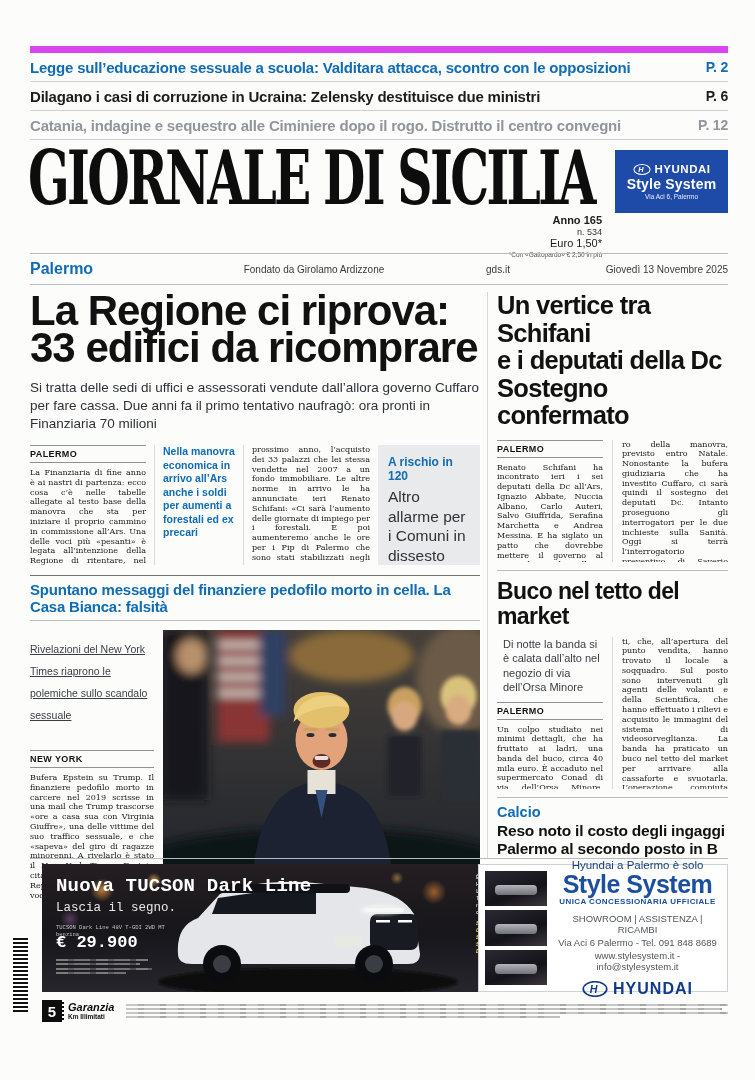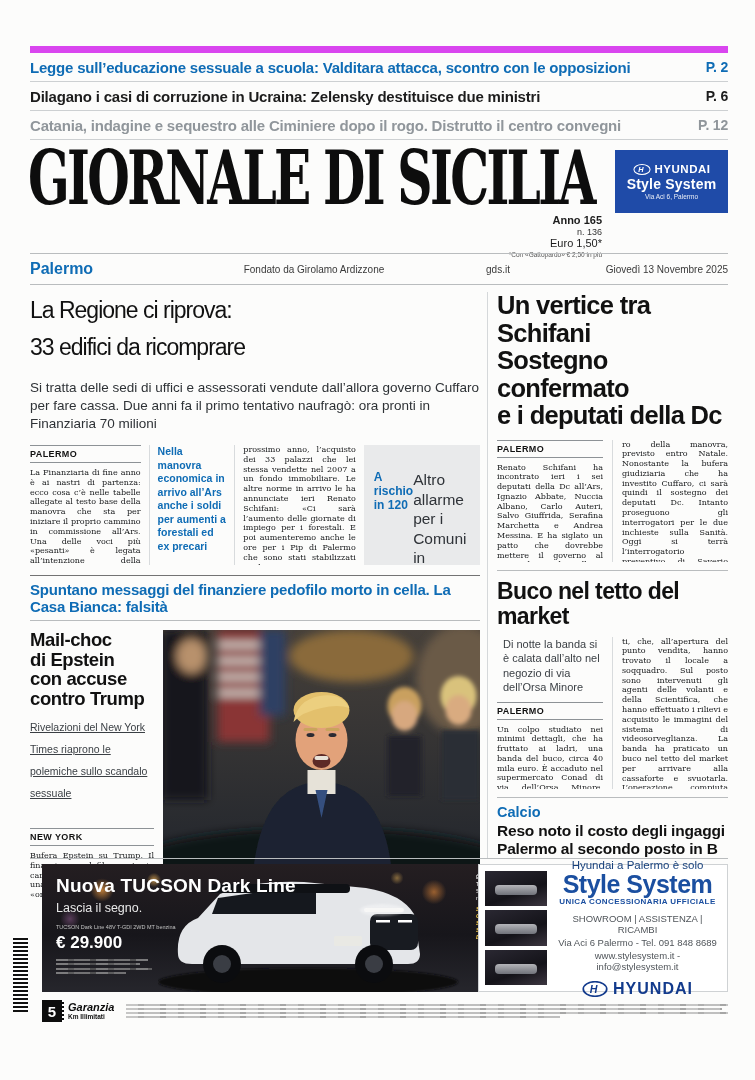--- a/index.html
+++ b/index.html
@@ -27,33 +27,33 @@
   .dateline{position:absolute;left:30px;right:27px;top:253px;height:30px;border-top:1px solid #b9bcbe;
             border-bottom:1px solid #b9bcbe;display:flex;align-items:center;}
   .dl-city{width:170px;font-size:16px;font-weight:bold;color:#0f6cb5;}
   .dl-founder{flex:1;text-align:center;font-size:10px;color:#3a3a3a;}
   .dl-site{width:140px;text-align:center;font-size:10px;color:#3a3a3a;}
   .dl-date{width:160px;text-align:right;font-size:10px;color:#3a3a3a;}
   
   .leftcol{position:absolute;left:30px;top:292px;width:450px;}
   .rightcol{position:absolute;left:497px;top:292px;width:231px;}
   .vdiv{position:absolute;left:487px;top:292px;width:1px;height:566px;background:#d5d8da;}
-  .hl-lead{font-size:23px;font-weight:400;line-height:37px;letter-spacing:-1px;color:#111;}
+  .hl-lead{font-size:42px;font-weight:700;line-height:37px;letter-spacing:-1px;color:#111;}
   .sub-lead{margin-top:13px;font-size:13.5px;line-height:18px;color:#2e3236;}
   .lead-row{margin-top:12px;display:flex;height:120px;overflow:hidden;}
   .lc1{width:116px;} .lc2{width:72px;border-left:1px solid #d8dbdd;margin-left:8px;padding-left:8px;}
   .lc3{width:118px;border-left:1px solid #d8dbdd;margin-left:8px;padding-left:8px;display:flex;flex-direction:column;}
   .lc4{flex:1;margin-left:8px;}
   .kicker{font-size:9px;font-weight:bold;letter-spacing:.4px;border-top:1px solid #8d9296;
           border-bottom:1px solid #8d9296;padding:3px 0;margin-bottom:5px;color:#111;}
   .body-serif{font-family:"DejaVu Serif",serif;font-size:8px;line-height:9.8px;text-align:justify;color:#16181a;}
   .highlight{color:#0f6cb5;font-weight:bold;font-size:10.5px;line-height:13.5px;}
   .byline{text-align:right;font-size:8.5px;margin-top:3px;}
   .byline b{color:#111;} .pageref{color:#0f6cb5;font-weight:bold;}
-  .graybox{background:#e9eaeb;height:100%;box-sizing:border-box;padding:25px 10px;display:flex;flex-direction:row;}
+  .graybox{background:#e9eaeb;height:100%;box-sizing:border-box;padding:10px 10px;display:flex;flex-direction:column;}
   .gb-kicker{color:#0f6cb5;font-weight:bold;font-size:12px;margin-bottom:4px;}
   .gb-head{font-size:15.5px;line-height:19.5px;color:#2f3338;}
   .banner{margin-top:10px;border-top:1px solid #737373;border-bottom:1px solid #b9bcbe;
           padding:5px 0;color:#0f6cb5;font-weight:bold;font-size:15px;letter-spacing:-.2px;}
   .ep-row{margin-top:9px;display:flex;gap:9px;height:268px;}
   .ep-text{width:124px;overflow:hidden;display:flex;flex-direction:column;}
   .hl-ep{font-size:18.5px;font-weight:800;line-height:19.5px;letter-spacing:-.4px;color:#111;}
   .sub-ep{margin-top:8px;font-size:10.5px;line-height:22px;color:#3a3f44;text-decoration:underline;}
   .ep-photo{flex:1;display:flex;flex-direction:column;}
   .photo-frame{background:#222;} .photo-frame svg{display:block;}
@@ -74,21 +74,21 @@
   .cal-text{flex:1;}
   
   .ads-line{position:absolute;left:30px;right:27px;top:858px;border-top:1px solid #b9bcbe;}
   .tucson{position:absolute;left:42px;top:864px;width:506px;height:128px;overflow:hidden;color:#fff;
     background:
       radial-gradient(circle 18px at 60px 26px, rgba(214,140,60,.85), transparent 65%),
       radial-gradient(circle 11px at 112px 16px, rgba(233,175,85,.75), transparent 65%),
       radial-gradient(circle 15px at 28px 55px, rgba(150,95,150,.5), transparent 65%),
       radial-gradient(circle 19px at 392px 28px, rgba(205,125,55,.7), transparent 65%),
       radial-gradient(circle 10px at 355px 14px, rgba(230,180,90,.5), transparent 65%),
-      linear-gradient(180deg,#241e21 0%,#17161b 55%,#26262c 100%);}
+      linear-gradient(180deg,#241e21 0%,#17161b 55%,#26262c 100%); font-family: Liberation Mono, monospace;}
   .tu-title{position:absolute;left:14px;top:11px;font-size:19px;font-weight:bold;letter-spacing:.2px;}
   .tu-tag{position:absolute;left:14px;top:37px;font-size:12.5px;color:#e9e9e9;}
   .tu-model{position:absolute;left:14px;top:60px;font-size:5.5px;color:#c2c2c2;width:120px;}
   .tu-price{position:absolute;left:14px;top:69px;font-size:17px;font-weight:bold;}
   .tu-fine{position:absolute;left:14px;top:92px;width:96px;}
   .blurline{height:2px;margin:2.5px 0;background:repeating-linear-gradient(90deg,#9a9a9a 0 12px,#6f6f6f 12px 18px,#8d8d8d 18px 34px,#5f5f5f 34px 40px);opacity:.75;}
   .tu-promo{position:absolute;right:8px;top:10px;width:64px;font-size:5.5px;line-height:7px;}
   .tu-promo .p2{margin-top:4px;color:#ffd24a;font-weight:bold;font-style:italic;}
   .tu-logo{position:absolute;right:12px;bottom:8px;font-style:italic;font-weight:bold;font-size:14px;
            letter-spacing:.5px;transform:skewX(-8deg);line-height:11px;text-align:right;}
@@ -149,21 +149,21 @@
         <text x="7" y="11" font-family="Liberation Sans,sans-serif" font-size="10" font-style="italic" font-weight="bold" fill="#fff">H</text>
       </svg>
       <span>HYUNDAI</span>
     </div>
     <div class="hb-name">Style System</div>
     <div class="hb-addr">Via Aci 6, Palermo</div>
   </div>
 
   <div class="edition">
     <div class="ed-anno">Anno 165</div>
-    <div class="ed-num">n. 136</div>
+    <div class="ed-num">n. 534</div>
     <div class="ed-price">Euro 1,50*</div>
     <div class="ed-note">*Con «Gattopardo» € 2,50 in più</div>
   </div>
 
   <div class="dateline">
     <span class="dl-city">Palermo</span>
     <span class="dl-founder">Fondato da Girolamo Ardizzone</span>
     <span class="dl-site">gds.it</span>
     <span class="dl-date">Giovedì 13 Novembre 2025</span>
   </div>
@@ -193,26 +193,20 @@
           <div class="gb-head">Altro allarme per i Comuni in dissesto</div>
 
         </div>
       </div>
     </div>
 
     <div class="banner">Spuntano messaggi del finanziere pedofilo morto in cella. La Casa Bianca: falsità</div>
 
     <div class="ep-row">
       <div class="ep-text">
-        <div class="hl-ep">
-          <div>Mail-choc</div>
-          <div>di Epstein</div>
-          <div>con accuse</div>
-          <div>contro Trump</div>
-        </div>
         <div class="sub-ep">Rivelazioni del New York Times riaprono le polemiche sullo scandalo sessuale</div>
         <div class="kicker" style="margin-top:24px;">NEW YORK</div>
         <div class="body-serif">Bufera Epstein su Trump. Il finanziere pedofilo morto in carcere nel 2019 scrisse in una mail che Trump trascorse «ore a casa sua con Virginia Giuffre», una delle vittime del suo traffico sessuale, e che «sapeva» del giro di ragazze minorenni. A rivelarlo è stato il New York Times. Epstein cita più volte il tycoon. Replica la Casa Bianca: vogliono diffamare il presidente con falsità.</div>
 
       </div>
       <div class="ep-photo">
         <div class="photo-frame">
           <svg width="100%" height="238" viewBox="0 0 320 238" preserveAspectRatio="xMidYMid slice">
             <defs>
               <linearGradient id="pbg" x1="0" y1="0" x2="0" y2="1">
@@ -273,22 +267,22 @@
         </div>
       </div>
     </div>
   </div>
 
   <div class="vdiv"></div>
 
   <div class="rightcol">
     <div class="hl-schifani">
       <div>Un vertice tra Schifani</div>
+      <div>e i deputati della Dc</div>
       <div>Sostegno confermato</div>
-      <div>e i deputati della Dc</div>
     </div>
     <div class="two-col" style="height:122px;">
       <div class="tc1">
         <div class="kicker">PALERMO</div>
         <div class="body-serif">Renato Schifani ha incontrato ieri i sei deputati della Dc all’Ars, Ignazio Abbate, Nuccia Albano, Carlo Auteri, Salvo Giuffrida, Serafina Marchetta e Andrea Messina. E ha siglato un patto che dovrebbe mettere il governo al riparo da scivoloni all’Ars durante il va-</div>
       </div>
       <div class="tc2">
         <div class="body-serif">ro della manovra, previsto entro Natale. Nonostante la bufera giudiziaria che ha investito Cuffaro, ci sarà quindi il sostegno dei deputati Dc. Intanto proseguono gli interrogatori per le due inchieste sulla Sanità. Oggi si terrà l’interrogatorio preventivo di Saverio Romano, deputato di Noi Moderati indagato assieme a Cuffaro.</div>
 
       </div>

